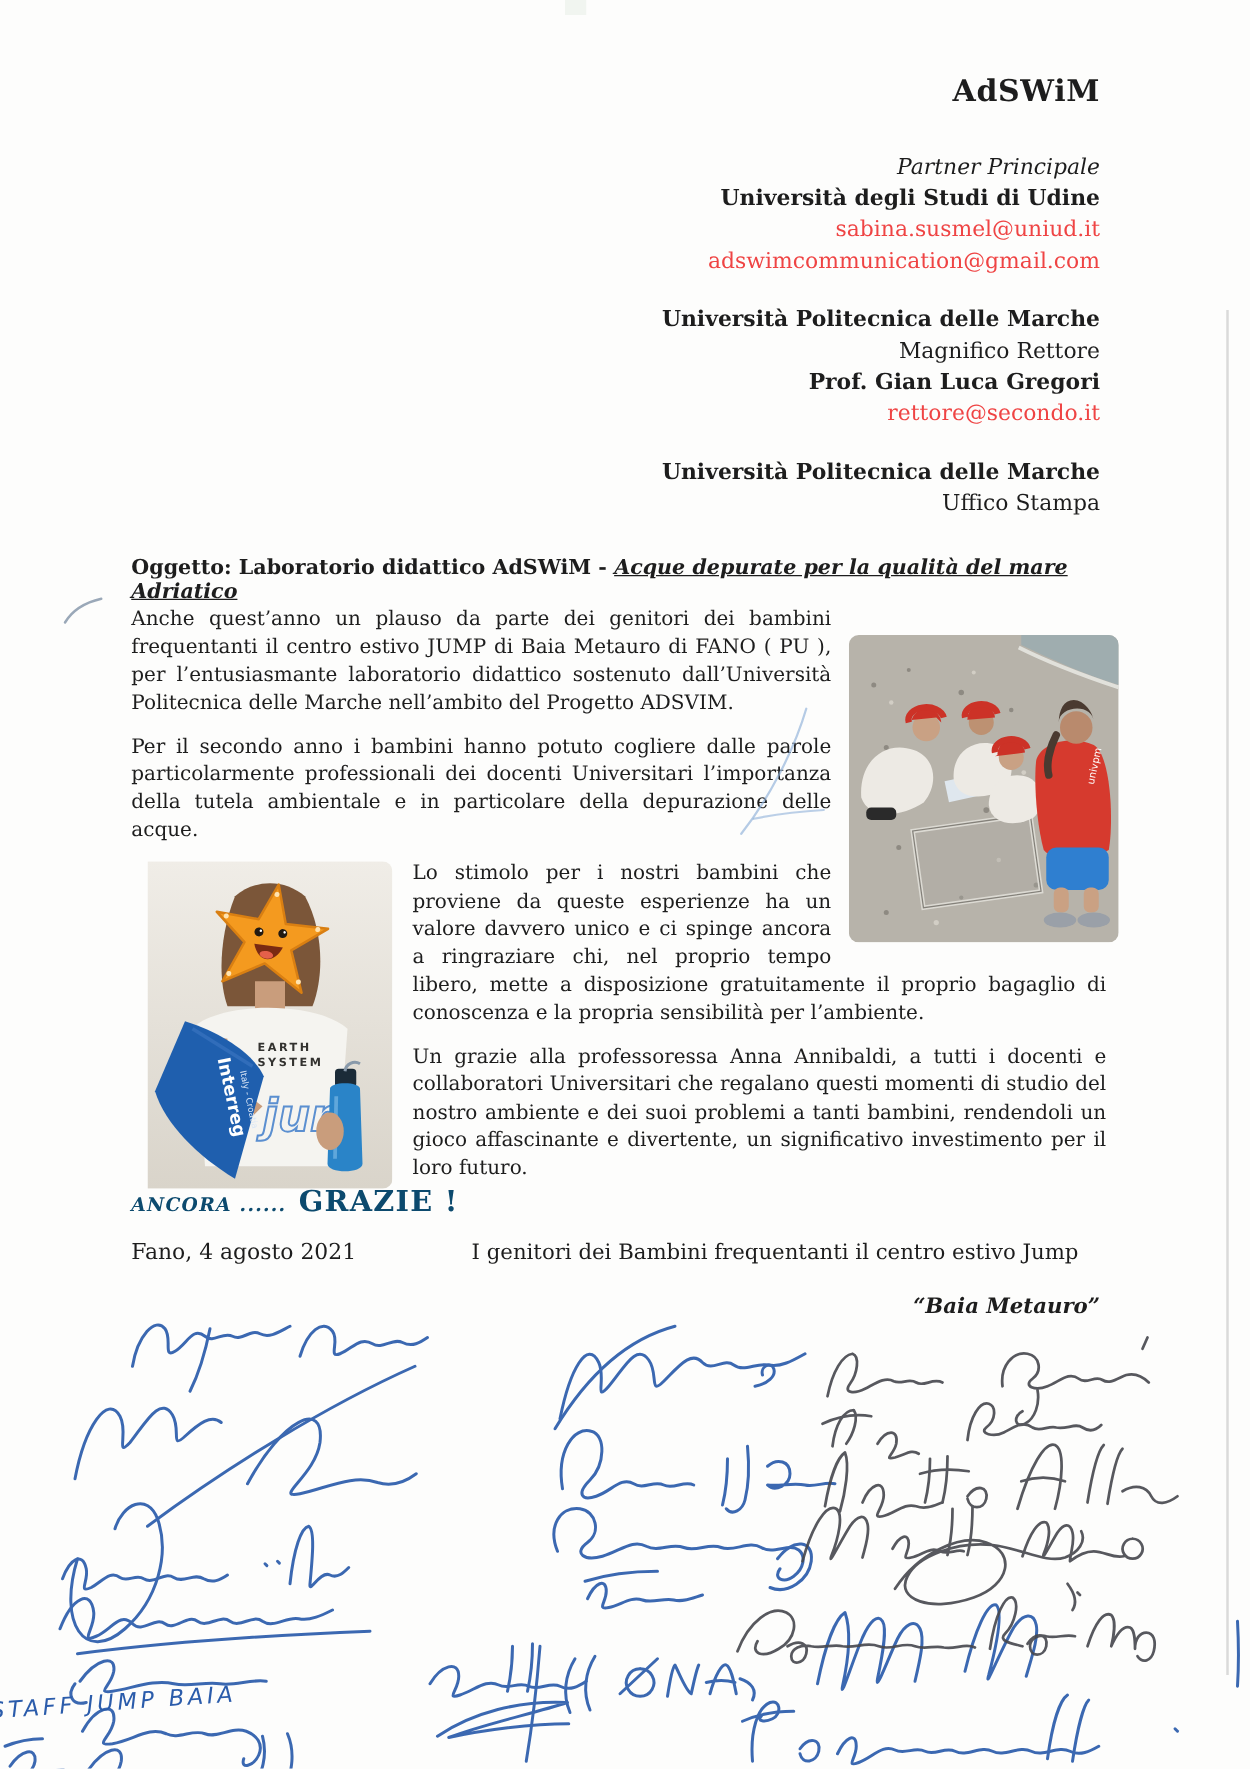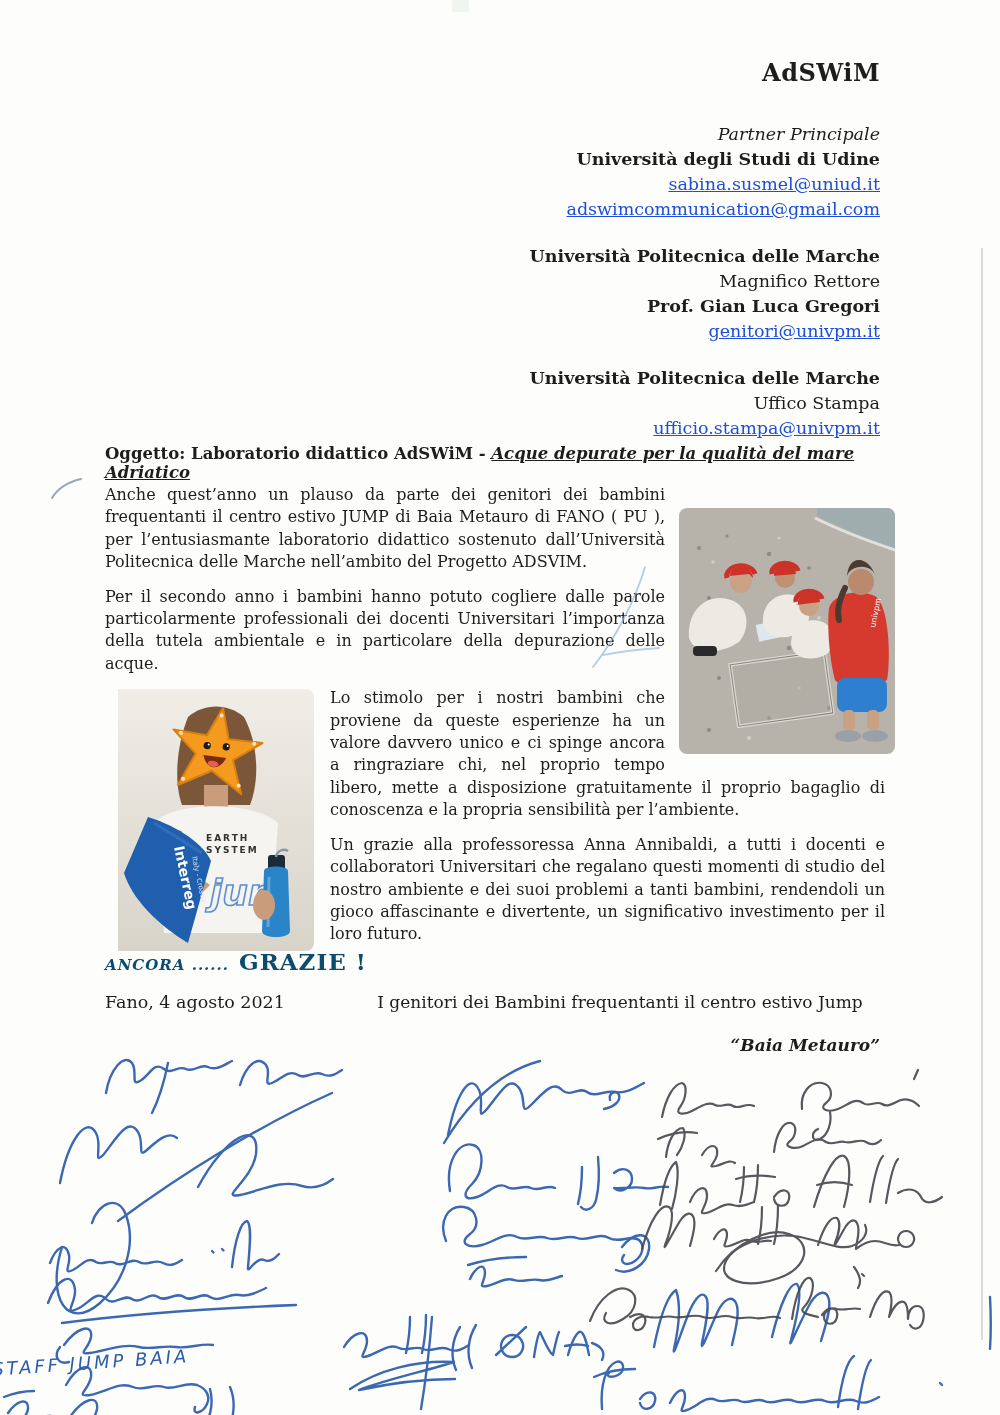--- a/index.html
+++ b/index.html
@@ -7,21 +7,21 @@
     width:1000px;height:1415px;position:relative;overflow:hidden;
     background:#fdfdfc;color:#1d1d1d;
     font-family:"DejaVu Serif", serif;
   }
   
   .hdr{position:absolute;top:60px;right:120px;text-align:right;line-height:25px;font-size:17.5px;}
   .hdr h1{font-size:24px;margin:0 0 14px 0;letter-spacing:.5px;}
   .hdr .blk{margin-bottom:22px;}
   .hdr .it{font-style:italic;margin-top:37px;}
   .hdr .b{font-weight:bold;}
-  a.mail{color:#1d4ed8;text-decoration:underline;display:block;}
+  a.mail{color:#ef4444;display:block;}
   
   .subject{position:absolute;top:444px;left:105px;width:800px;font-size:16.5px;font-weight:bold;}
   .subject .emph{font-style:italic;text-decoration:underline;}
   
   .letter{position:absolute;top:484px;left:105px;width:780px;font-size:16px;line-height:22.4px;text-align:justify;}
   .letter p{margin:0 0 12px 0;}
   .ph{border-radius:8px;overflow:hidden;box-shadow:0 0 0 2px #fdfdfc inset;}
   .ph-r{float:right;width:216px;height:246px;margin:24px -10px 10px 14px;}
   .ph-l{float:left;width:196px;height:262px;margin:2px 16px 10px -4px;padding-left:17px;}
   .ph svg{display:block;}
@@ -60,26 +60,25 @@
   <div class="blk">
     <div class="it">Partner Principale</div>
     <div class="b">Università degli Studi di Udine</div>
     <a class="mail">sabina.susmel@uniud.it</a>
     <a class="mail">adswimcommunication@gmail.com</a>
   </div>
   <div class="blk">
     <div class="b">Università Politecnica delle Marche</div>
     <div>Magnifico Rettore</div>
     <div class="b">Prof. Gian Luca Gregori</div>
-    <a class="mail">genitori@univpm.it</a>
+    <a class="mail">rettore@secondo.it</a>
   </div>
   <div class="blk">
     <div class="b">Università Politecnica delle Marche</div>
     <div>Uffico Stampa</div>
-    <a class="mail">ufficio.stampa@univpm.it</a>
   </div>
 </div>
 
 <div class="subject">
   <span>Oggetto: Laboratorio didattico AdSWiM -</span>
   <span class="emph">Acque depurate per la qualità del mare Adriatico</span>
 </div>
 
 <div class="letter">
 

